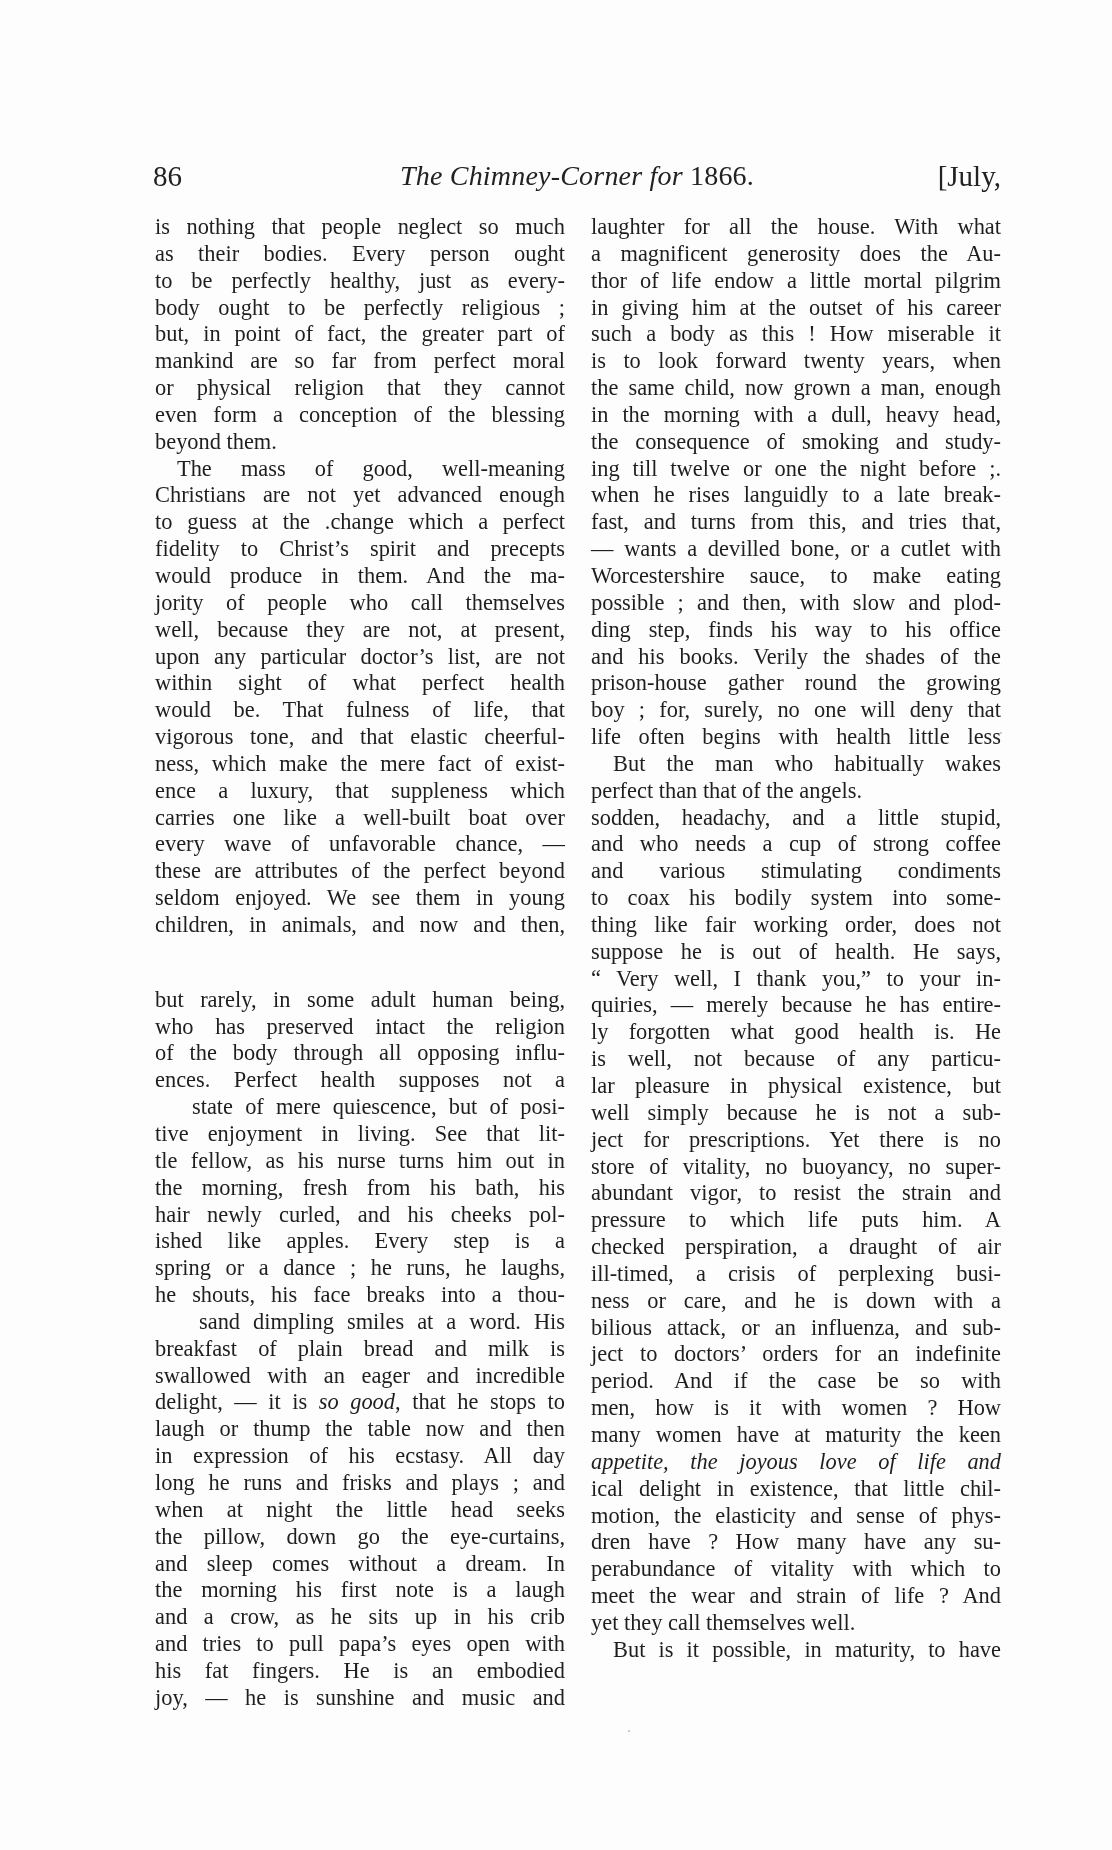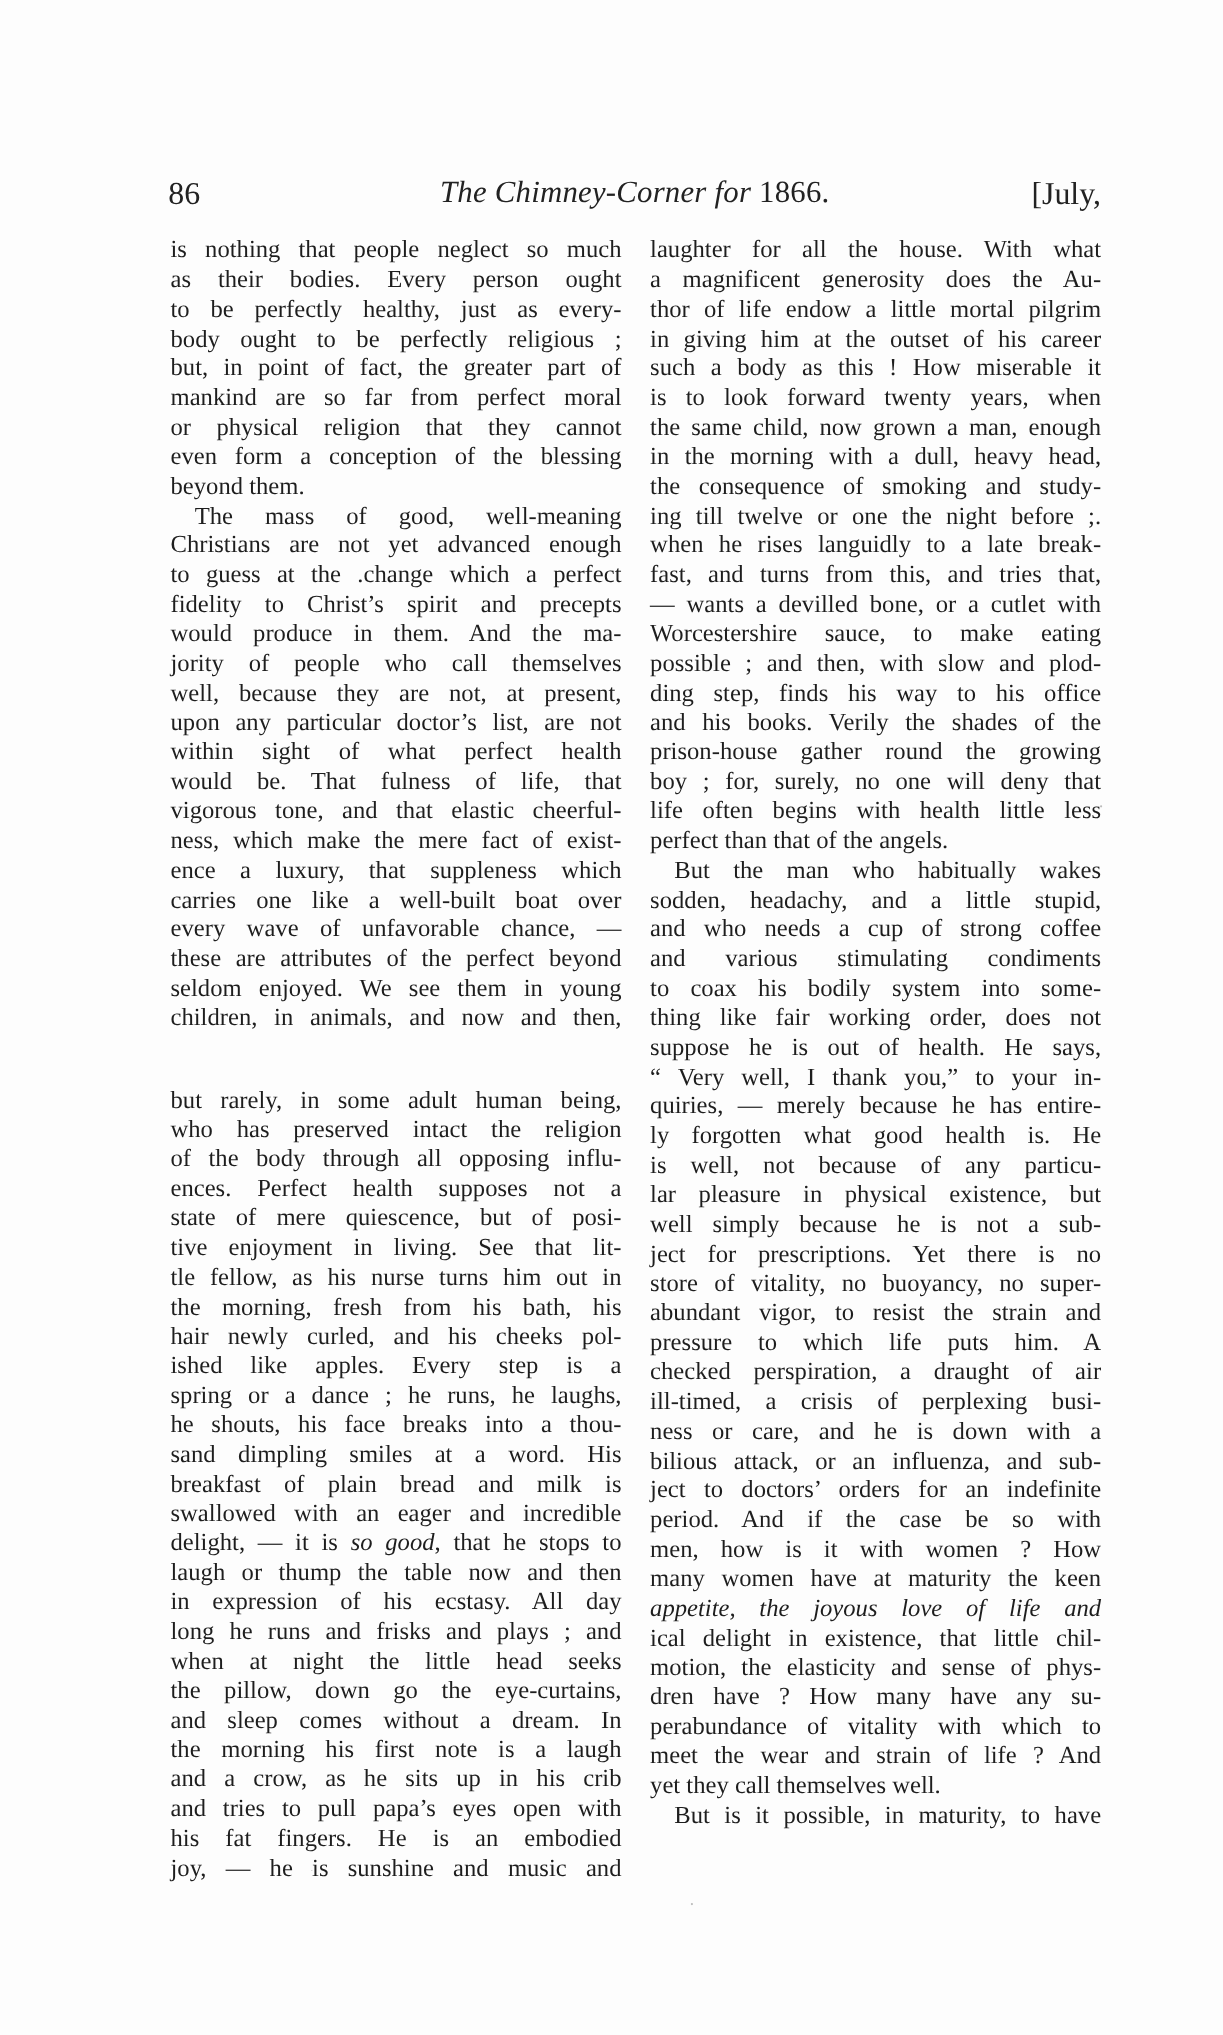--- a/index.html
+++ b/index.html
@@ -60,29 +60,29 @@
       <div class="line" style="white-space: normal;">ence a luxury, that suppleness which</div>
       <div class="line" style="white-space: normal;">carries one like a well-built boat over</div>
       <div class="line" style="white-space: normal;">every wave of unfavorable chance, —</div>
       <div class="line" style="white-space: normal;">these are attributes of the perfect beyond</div>
       <div class="line" style="white-space: normal;">seldom enjoyed.  We see them in young</div>
       <div class="line" style="white-space: normal;">children, in animals, and now and then,</div>
       <div class="line" style="white-space: normal; margin-top: 48px;">but rarely, in some adult human being,</div>
       <div class="line" style="white-space: normal;">who has preserved intact the religion</div>
       <div class="line" style="white-space: normal;">of the body through all opposing influ-</div>
       <div class="line" style="white-space: normal;">ences.  Perfect health supposes not a</div>
-      <div class="line" style="white-space: normal;">state of mere quiescence, but of posi-</div>
+      <div class="line" style="white-space: normal; margin-left: 37px;">state of mere quiescence, but of posi-</div>
       <div class="line" style="white-space: normal;">tive enjoyment in living.  See that lit-</div>
       <div class="line" style="white-space: normal;">tle fellow, as his nurse turns him out in</div>
       <div class="line" style="white-space: normal;">the morning, fresh from his bath, his</div>
       <div class="line" style="white-space: normal;">hair newly curled, and his cheeks pol-</div>
       <div class="line" style="white-space: normal;">ished like apples.  Every step is a</div>
       <div class="line" style="white-space: normal;">spring or a dance ; he runs, he laughs,</div>
       <div class="line" style="white-space: normal;">he shouts, his face breaks into a thou-</div>
-      <div class="line" style="white-space: normal;">sand dimpling smiles at a word.  His</div>
+      <div class="line" style="white-space: normal; margin-left: 44px;">sand dimpling smiles at a word.  His</div>
       <div class="line" style="white-space: normal;">breakfast of plain bread and milk is</div>
       <div class="line" style="white-space: normal; font-family: Liberation Serif, serif;">swallowed with an eager and incredible</div>
       <div class="line" style="white-space: normal;"><span>delight, — it is </span><em>so good</em><span>, that he stops to</span></div>
       <div class="line" style="white-space: normal;">laugh or thump the table now and then</div>
       <div class="line" style="white-space: normal;">in expression of his ecstasy.  All day</div>
       <div class="line" style="white-space: normal;">long he runs and frisks and plays ; and</div>
       <div class="line" style="white-space: normal;">when at night the little head seeks</div>
       <div class="line" style="white-space: normal;">the pillow, down go the eye-curtains,</div>
       <div class="line" style="white-space: normal;">and sleep comes without a dream.  In</div>
       <div class="line" style="white-space: normal;">the morning his first note is a laugh</div>
@@ -105,22 +105,22 @@
       <div class="line" style="white-space: normal;">when he rises languidly to a late break-</div>
       <div class="line" style="white-space: normal;">fast, and turns from this, and tries that,</div>
       <div class="line" style="white-space: normal;">— wants a devilled bone, or a cutlet with</div>
       <div class="line" style="white-space: normal;">Worcestershire sauce, to make eating</div>
       <div class="line" style="white-space: normal;">possible ; and then, with slow and plod-</div>
       <div class="line" style="white-space: normal;">ding step, finds his way to his office</div>
       <div class="line" style="white-space: normal;">and his books.  Verily the shades of the</div>
       <div class="line" style="white-space: normal;">prison-house gather round the growing</div>
       <div class="line" style="white-space: normal;">boy ; for, surely, no one will deny that</div>
       <div class="line" style="white-space: normal;">life often begins with health little less</div>
+      <div class="line indent" style="white-space: normal;">But the man who habitually wakes</div>
       <div class="line end" style="white-space: normal;">perfect than that of the angels.</div>
-      <div class="line indent" style="white-space: normal;">But the man who habitually wakes</div>
       <div class="line" style="white-space: normal;">sodden, headachy, and a little stupid,</div>
       <div class="line" style="white-space: normal;">and who needs a cup of strong coffee</div>
       <div class="line" style="white-space: normal;">and various stimulating condiments</div>
       <div class="line" style="white-space: normal;">to coax his bodily system into some-</div>
       <div class="line" style="white-space: normal;">thing like fair working order, does not</div>
       <div class="line" style="white-space: normal;">suppose he is out of health.  He says,</div>
       <div class="line" style="white-space: normal;">“ Very well, I thank you,” to your in-</div>
       <div class="line" style="white-space: normal;">quiries, — merely because he has entire-</div>
       <div class="line" style="white-space: normal;">ly forgotten what good health is.  He</div>
       <div class="line" style="white-space: normal;">is well, not because of any particu-</div>

